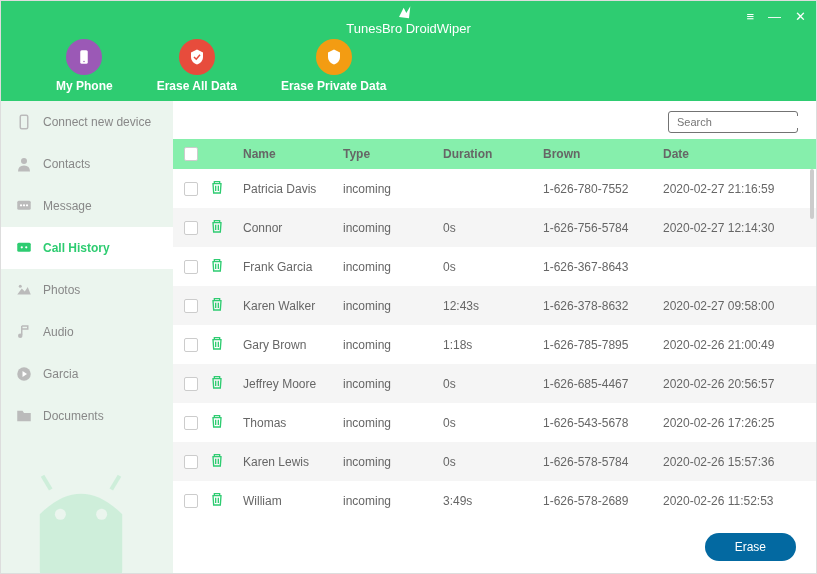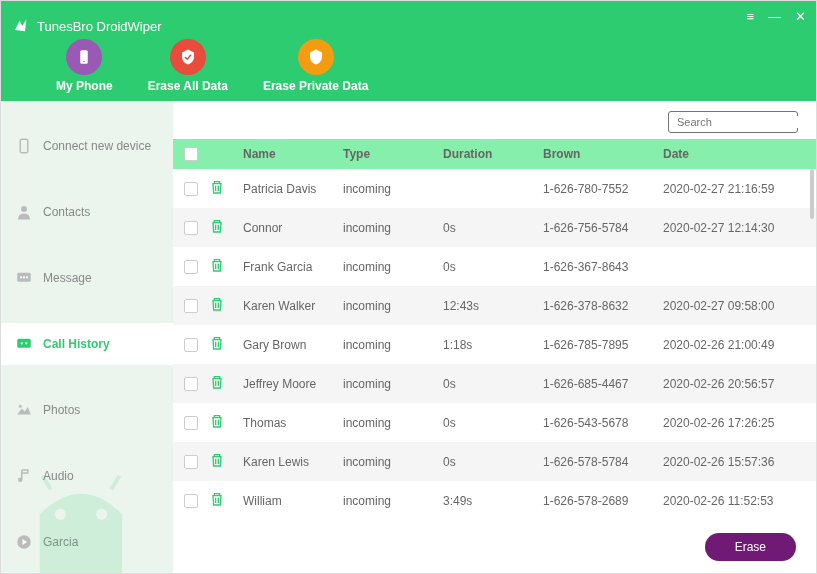--- a/index.html
+++ b/index.html
@@ -1,47 +1,47 @@
 <!DOCTYPE html>
 <html><head>
 <meta charset="utf-8">
 <style>
 * { margin: 0; padding: 0; box-sizing: border-box; font-family: Arial, sans-serif; }
 body { background: #fff; width: 817px; height: 574px; overflow: hidden; position: relative; border: 1px solid #ddd; }
 .header { background: #2ecc71; height: 100px; position: relative; }
-.titlebar { display: flex; align-items: center; padding: 17px 12px; }
+.titlebar { display: flex; align-items: center; padding: 4px 12px; flex-direction: column; }
 .logo-icon { width: 16px; height: 16px; margin-right: 8px; }
 .app-title { color: #fff; font-size: 13px; font-weight: normal; }
 .window-controls { position: absolute; right: 10px; top: 8px; display: flex; gap: 14px; }
 .window-controls span { color: #fff; font-size: 13px; cursor: pointer; }
-.tabs { display: flex; padding-left: 55px; gap: 35px; position: absolute; bottom: 8px; }
+.tabs { display: flex; padding-left: 55px; gap: 44px; position: absolute; bottom: 8px; }
 .tab { text-align: center; cursor: pointer; }
 .tab-icon { width: 36px; height: 36px; border-radius: 50%; margin: 0 auto 4px; display: flex; align-items: center; justify-content: center; }
 .tab-icon.purple { background: #9b59b6; }
 .tab-icon.red { background: #e74c3c; }
 .tab-icon.orange { background: #f39c12; }
 .tab-label { color: #fff; font-size: 12px; font-weight: bold; }
 .main { display: flex; height: calc(100% - 100px); }
 .sidebar { width: 172px; background: #ebf5ee; display: flex; flex-direction: column; position: relative; }
-.sidebar-item { display: flex; align-items: center; padding: 12px 14px; font-size: 12px; color: #888; cursor: pointer; gap: 10px; margin-top: 24px; }
+.sidebar-item { display: flex; align-items: center; padding: 12px 14px; font-size: 12px; color: #888; cursor: pointer; gap: 10px; }
 .sidebar-item.active { background: #fff; color: #2ecc71; font-weight: bold; }
 .sidebar-icon { width: 18px; height: 18px; display: inline-flex; align-items: center; justify-content: center; flex-shrink: 0; }
 .android-bg { position: absolute; bottom: -10px; left: 10px; opacity: 0.15; }
 .content { flex: 1; display: flex; flex-direction: column; background: #fff; }
 .search-row { display: flex; justify-content: flex-end; padding: 10px 18px 6px; }
 .search-box { border: 1px solid #737373; border-radius: 3px; padding: 4px 8px; display: flex; align-items: center; width: 130px; }
 .search-box input { border: none; outline: none; font-size: 11px; flex: 1; color: #999; }
 .table-wrap { flex: 1; overflow-y: auto; position: relative; }
 .table-header { display: grid; grid-template-columns: 36px 34px 100px 100px 100px 120px 1fr; background: #86efac; padding: 8px 0; font-size: 12px; color: #666; font-weight: bold; }
 .table-row { display: grid; grid-template-columns: 36px 34px 100px 100px 100px 120px 1fr; padding: 10px 0; font-size: 12px; color: #666; align-items: center; }
 .table-row:nth-child(even) { background: #f5f5f5; }
 .checkbox { width: 14px; height: 14px; border: 1px solid #ccc; border-radius: 2px; margin: 0 auto; cursor: pointer; background: #fff; }
 .trash { width: 16px; height: 16px; cursor: pointer; }
 .footer { padding: 12px 20px; display: flex; justify-content: flex-end; }
-.erase-btn { background: #701a75; color: #fff; border: none; border-radius: 14px; padding: 7px 30px; font-size: 12px; cursor: pointer; text-align: right; }
+.erase-btn { background: #0369a1; color: #fff; border: none; border-radius: 14px; padding: 7px 30px; font-size: 12px; cursor: pointer; text-align: right; }
 .scrollbar-hint { position: absolute; right: 2px; top: 30px; width: 4px; height: 50px; background: #ccc; border-radius: 2px; }
 .cell { overflow: hidden; white-space: nowrap; text-overflow: ellipsis; padding-right: 4px; }
 </style>
 </head>
 <body>
 
 <div class="header">
   <div class="titlebar">
     <svg class="logo-icon" viewBox="0 0 24 24">
         <path fill="#fff" d="M3 18 L10 4 L14 12 L20 2 L18 20 Z"></path>

